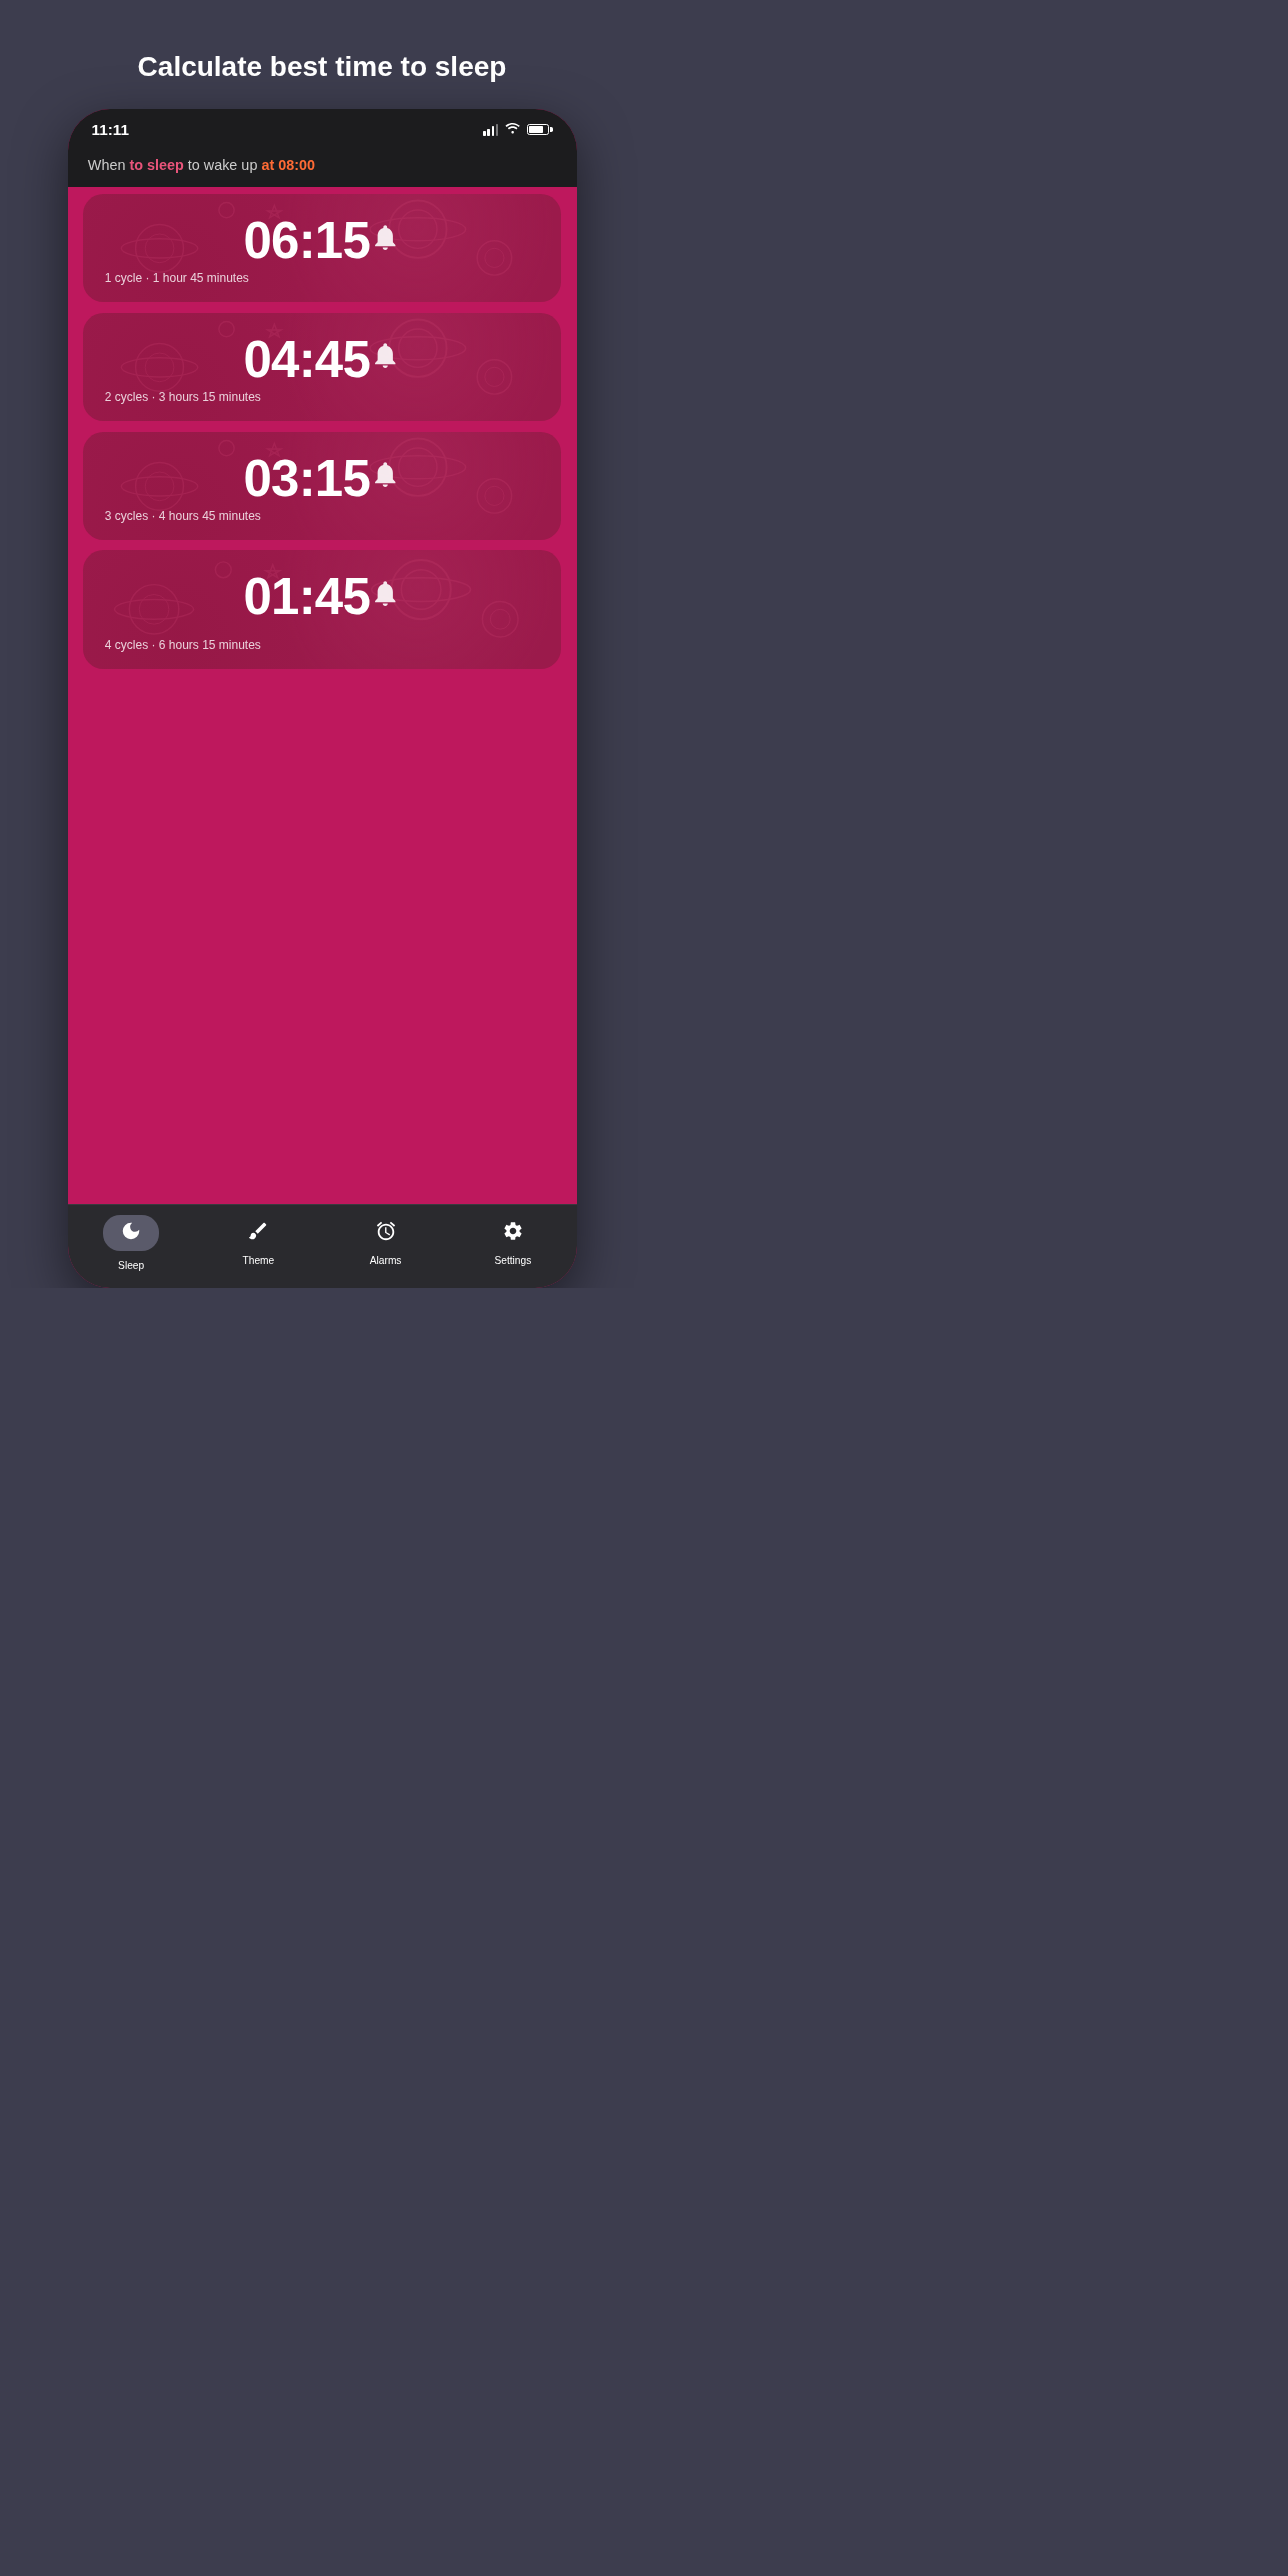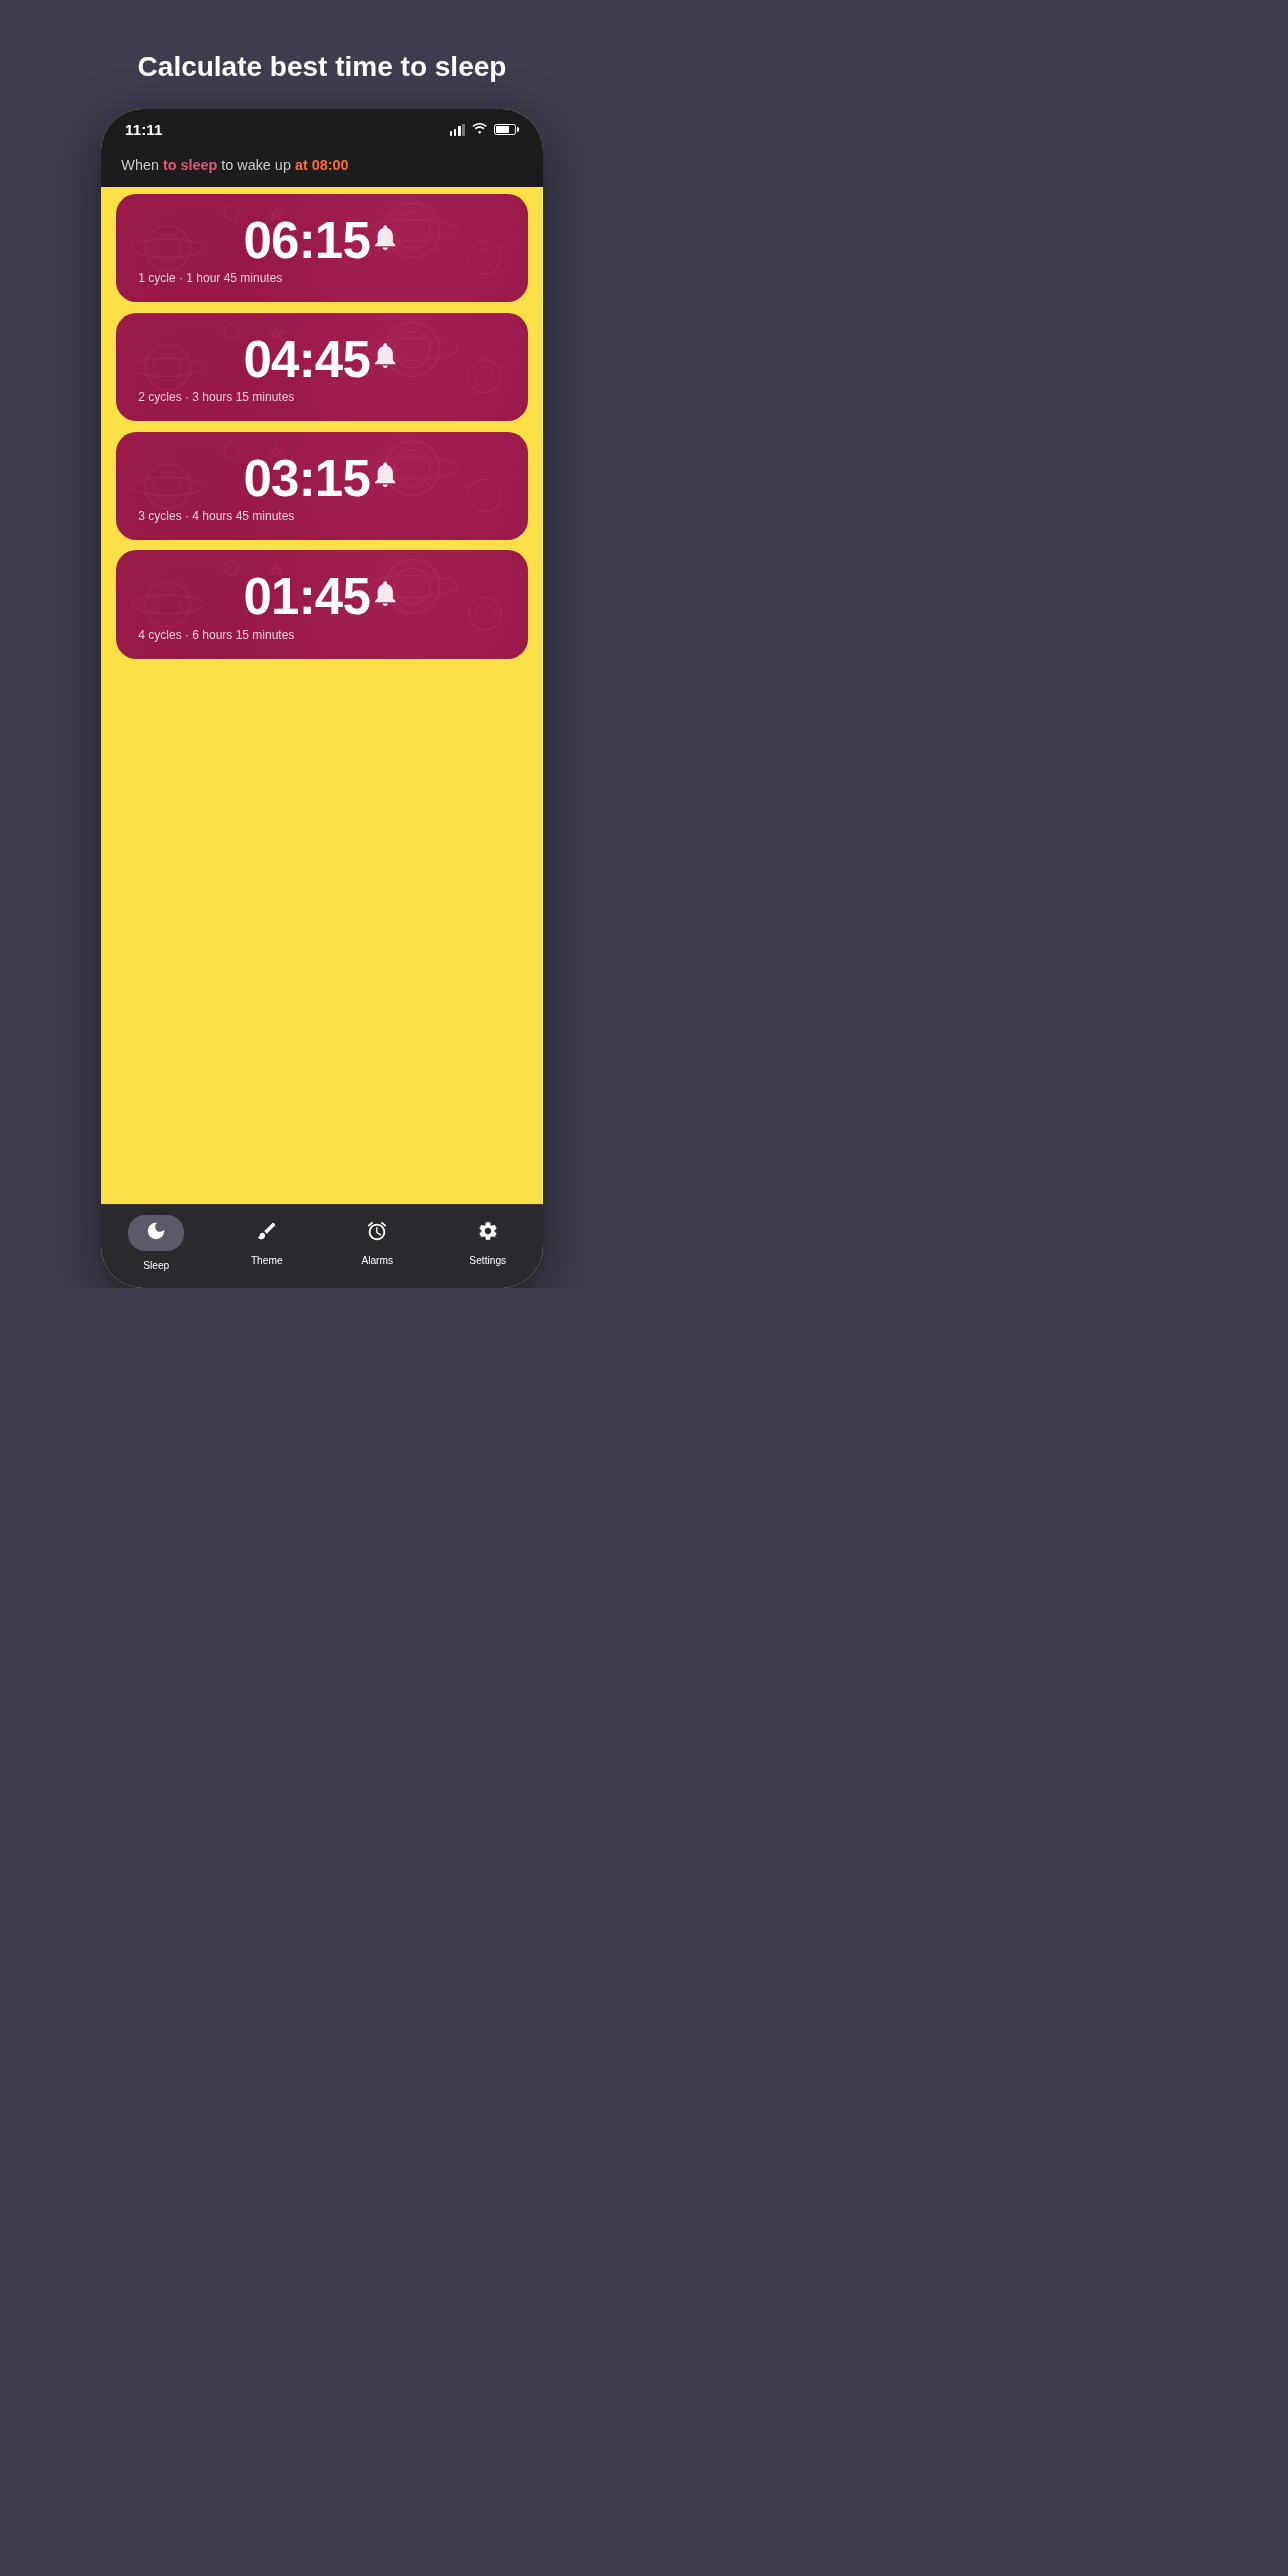--- a/index.html
+++ b/index.html
@@ -23,22 +23,22 @@
     .page-title {
       color: #ffffff;
       font-size: 28px;
       font-weight: 800;
       text-align: center;
       padding: 51px 51px 25.4px 51px;
       line-height: 1.15;
     }
 
     .phone-frame {
-      width: 442px;
-      background: #fde047;
+      width: 509px;
+      background: #be185d;
       border-radius: 42px;
       overflow: hidden;
       box-shadow: 0 17px 51px rgba(0,0,0,0.5);
       position: relative;
       flex: 1;
       display: flex;
       flex-direction: column;
     }
 
     .status-bar {
@@ -360,21 +360,21 @@
         <span class="card-time">03:15</span>
         <span class="card-bell">
           <svg width="30.5" height="30.5" viewBox="0 0 24 24" fill="white">
             <path d="M12 22c1.1 0 2-.9 2-2h-4c0 1.1.9 2 2 2zm6-6V11c0-3.07-1.64-5.64-4.5-6.32V4c0-.83-.67-1.5-1.5-1.5s-1.5.67-1.5 1.5v.68C7.63 5.36 6 7.92 6 11v5l-2 2v1h16v-1l-2-2z"></path>
           </svg>
         </span>
       </div>
       <div class="card-cycles">3 cycles · 4 hours 45 minutes</div>
     </div>
 
-    <div class="sleep-card" style="margin-bottom:14px;">
+    <div class="sleep-card" style="margin-bottom:14px;gap:10px;">
       <div class="card-pattern">
         <svg viewBox="0 0 500 120" xmlns="http://www.w3.org/2000/svg" preserveAspectRatio="xMidYMid slice">
           <circle cx="350" cy="40" r="30" fill="none" stroke="#c94070" stroke-width="2"></circle>
           <circle cx="350" cy="40" r="20" fill="none" stroke="#c94070" stroke-width="1.5"></circle>
           <ellipse cx="350" cy="40" rx="50" ry="12" fill="none" stroke="#c94070" stroke-width="1.5"></ellipse>
           <circle cx="430" cy="70" r="18" fill="none" stroke="#c94070" stroke-width="1.5"></circle>
           <circle cx="430" cy="70" r="10" fill="none" stroke="#c94070" stroke-width="1"></circle>
           <circle cx="150" cy="20" r="8" fill="none" stroke="#c94070" stroke-width="1.5"></circle>
           <polygon points="200,15 205,28 193,21 207,21 195,28" fill="none" stroke="#c94070" stroke-width="1.5"></polygon>
           <circle cx="80" cy="60" r="25" fill="none" stroke="#c94070" stroke-width="1.5"></circle>

